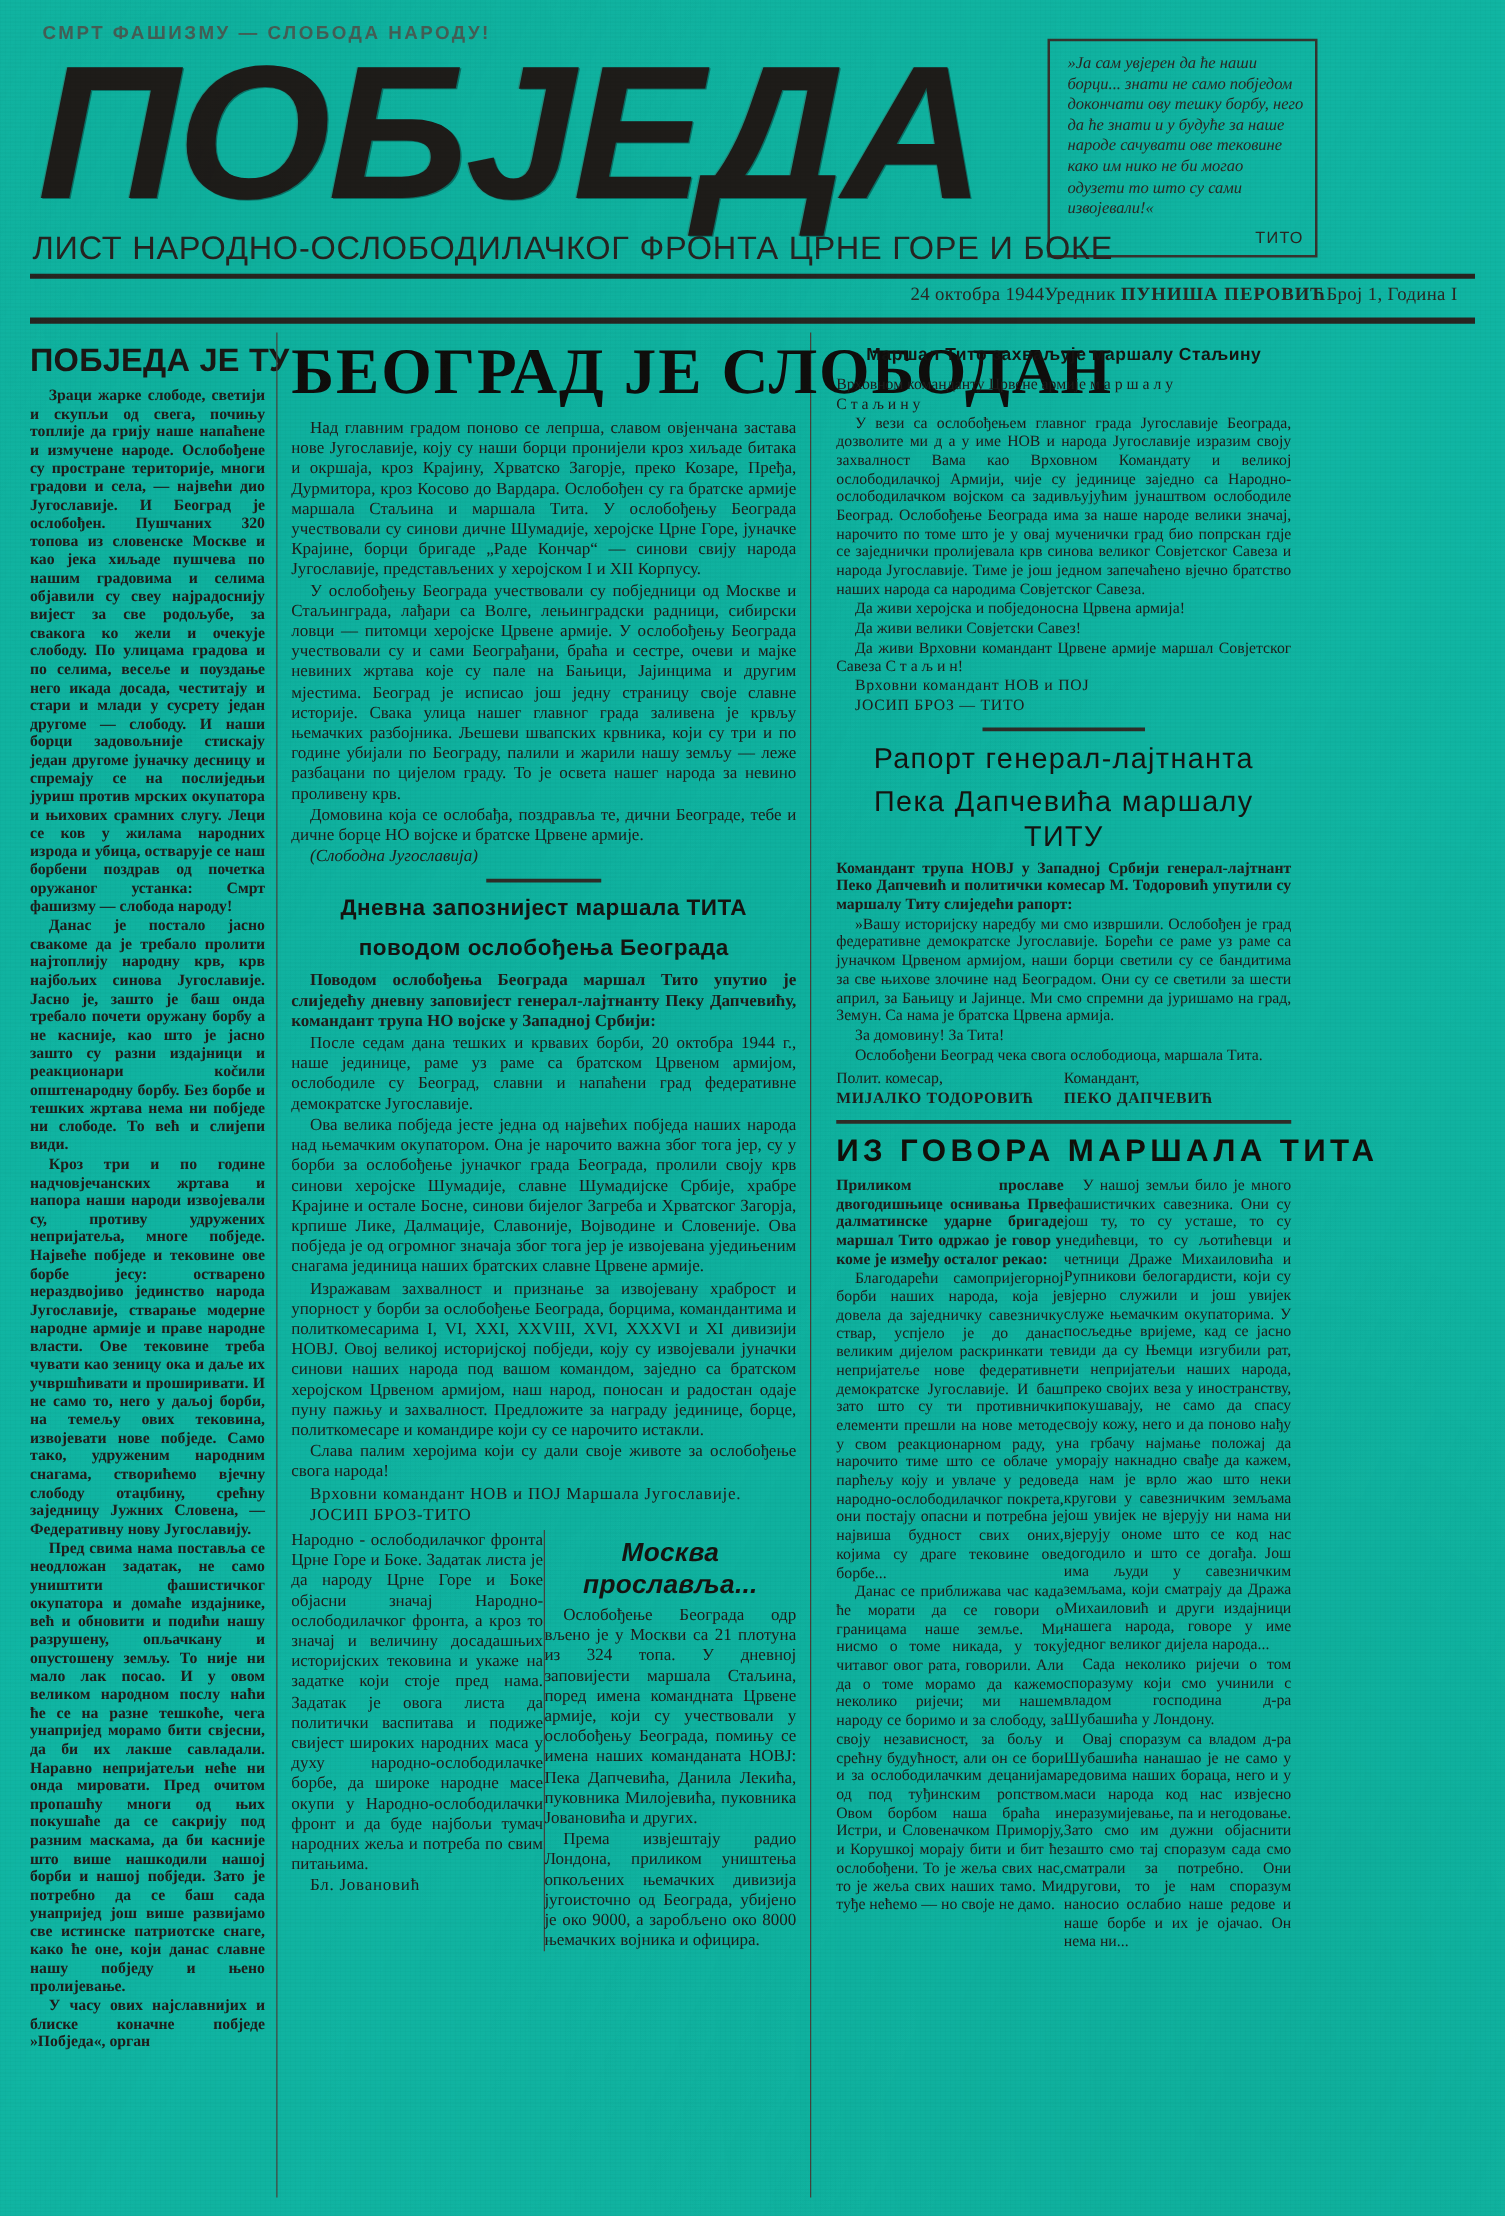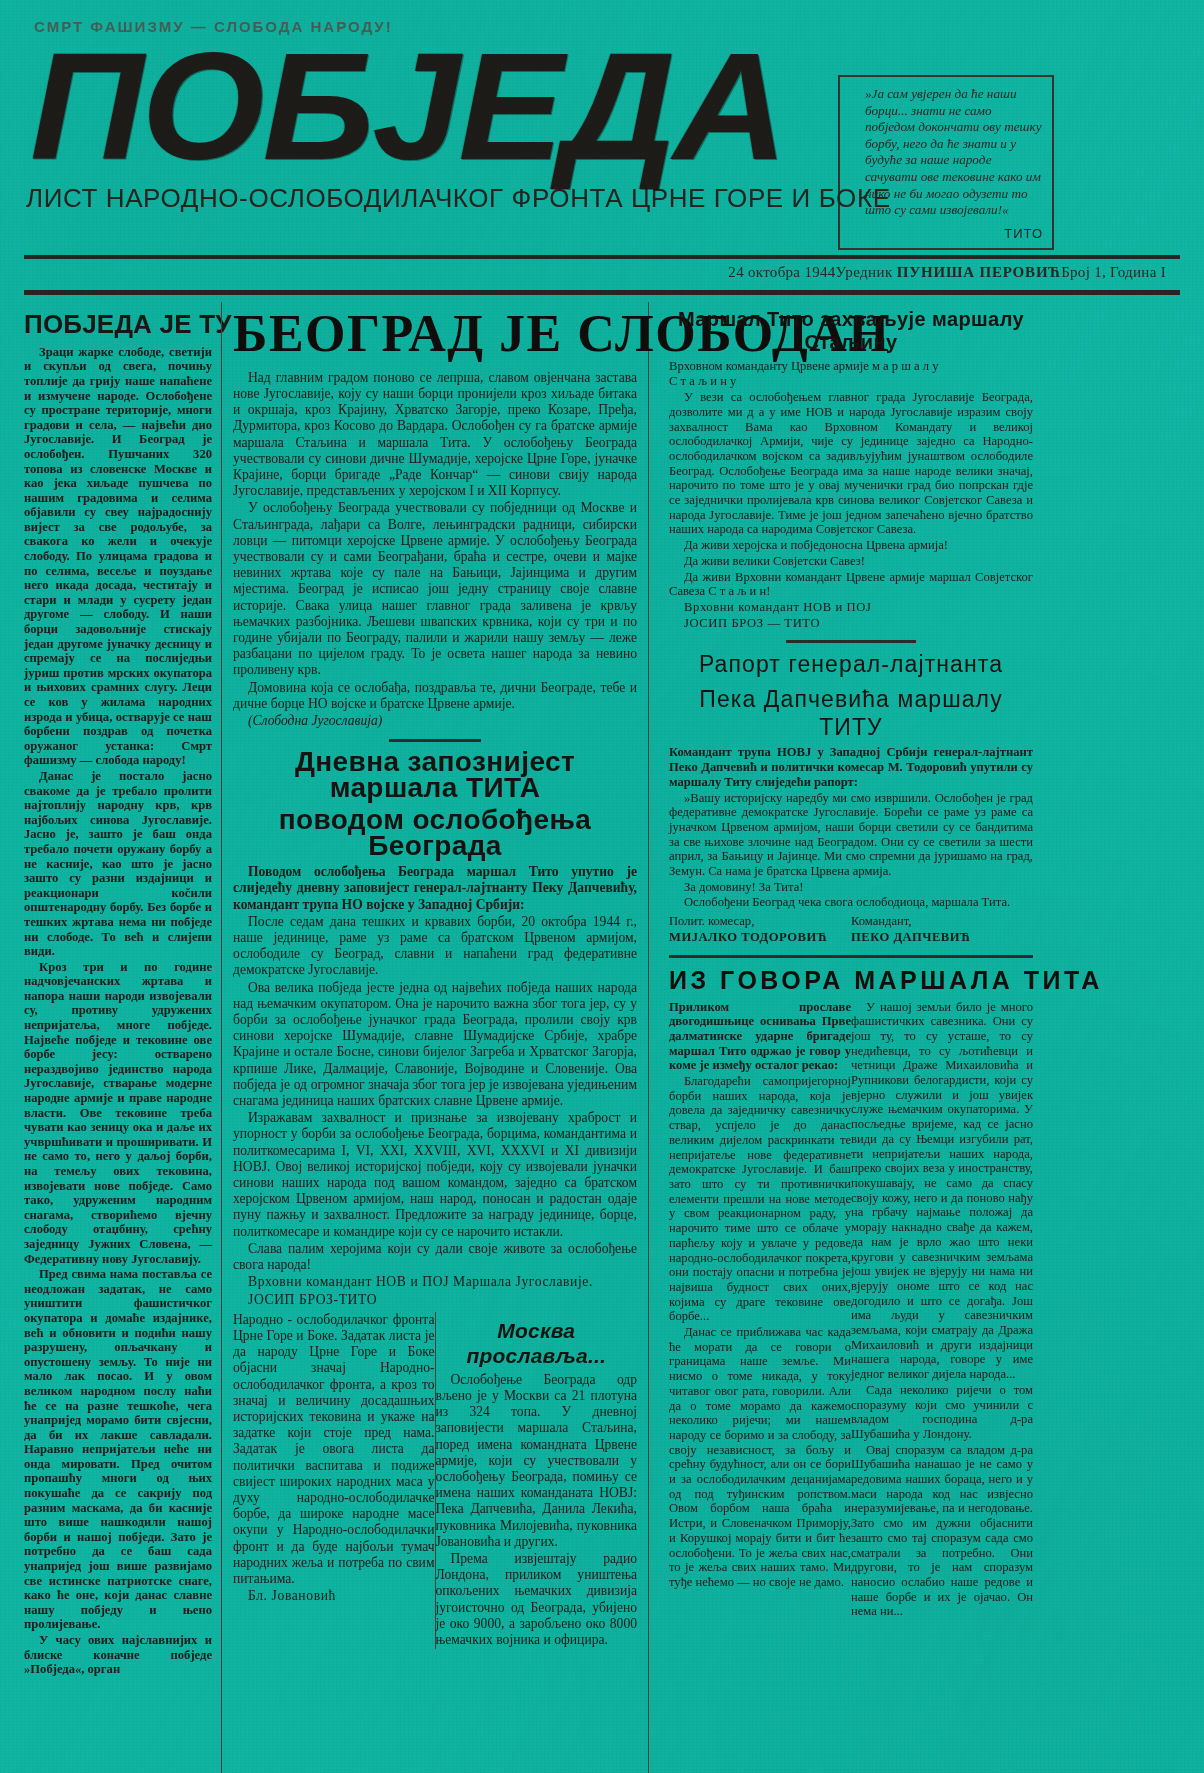--- a/index.html
+++ b/index.html
@@ -50,24 +50,24 @@
     text-shadow:1px 1px 0 rgba(0,0,0,.35), -1px 0 0 rgba(80,78,72,.30);
     white-space:nowrap;
   }
   .subtitle{
     font-family:"Liberation Sans",sans-serif;
     font-size:26px;letter-spacing:.6px;color:#2b2926;
     margin-left:2px;margin-top:2px;white-space:nowrap;
     font-weight:500;
   }
   .mast-right{
-    margin-left:14px;margin-top:44px;
+    margin-left:14px;
     width:216px;min-height:136px;
     border:2px solid #3a3833;
-    padding:9px 9px 7px 25px;
+    padding:9px 9px 7px 14px;
     box-sizing:border-box;
   }
   .quote{
     font-family:"Liberation Serif",serif;
     font-style:italic;font-size:13.2px;line-height:16.6px;
     color:#2e2c28;text-align:left;
   }
   .quote-sign{
     text-align:right;font-family:"Liberation Sans",sans-serif;
     font-size:13px;letter-spacing:1px;margin-top:7px;color:#2e2c28;
@@ -95,25 +95,25 @@
     color:#1f1d1a;text-align:center;margin:7px 0 5px 0;white-space:nowrap;
   }
   .hl-main{
     font-family:"Liberation Serif",serif;
     font-weight:700;font-size:52px;line-height:56px;
     letter-spacing:1.5px;color:#131210;text-align:center;
     margin:4px 0 8px 0;white-space:nowrap;
   }
   .hl-b{
     font-family:"Liberation Sans",sans-serif;
-    font-weight:700;font-size:28px;line-height:26px;
+    font-weight:700;font-size:18px;line-height:26px;
     letter-spacing:.4px;color:#1a1916;text-align:center;
     margin:6px 0 5px 0;
   }
-  .hl-b.sm{font-size:20px;line-height:23px;}
+  .hl-b.sm{font-size:14px;line-height:23px;}
   .hl-serif{
     font-family:"Liberation Sans",sans-serif;
     font-weight:400;font-size:23px;line-height:28px;
     letter-spacing:1.1px;color:#1a1916;text-align:center;margin:7px 0 4px 0;
   }
   .hl-wide{
     font-family:"Liberation Sans",sans-serif;
     font-weight:700;font-size:25px;letter-spacing:3.5px;
     color:#16150f;text-align:center;margin:8px 0 5px 0;white-space:nowrap;
   }

